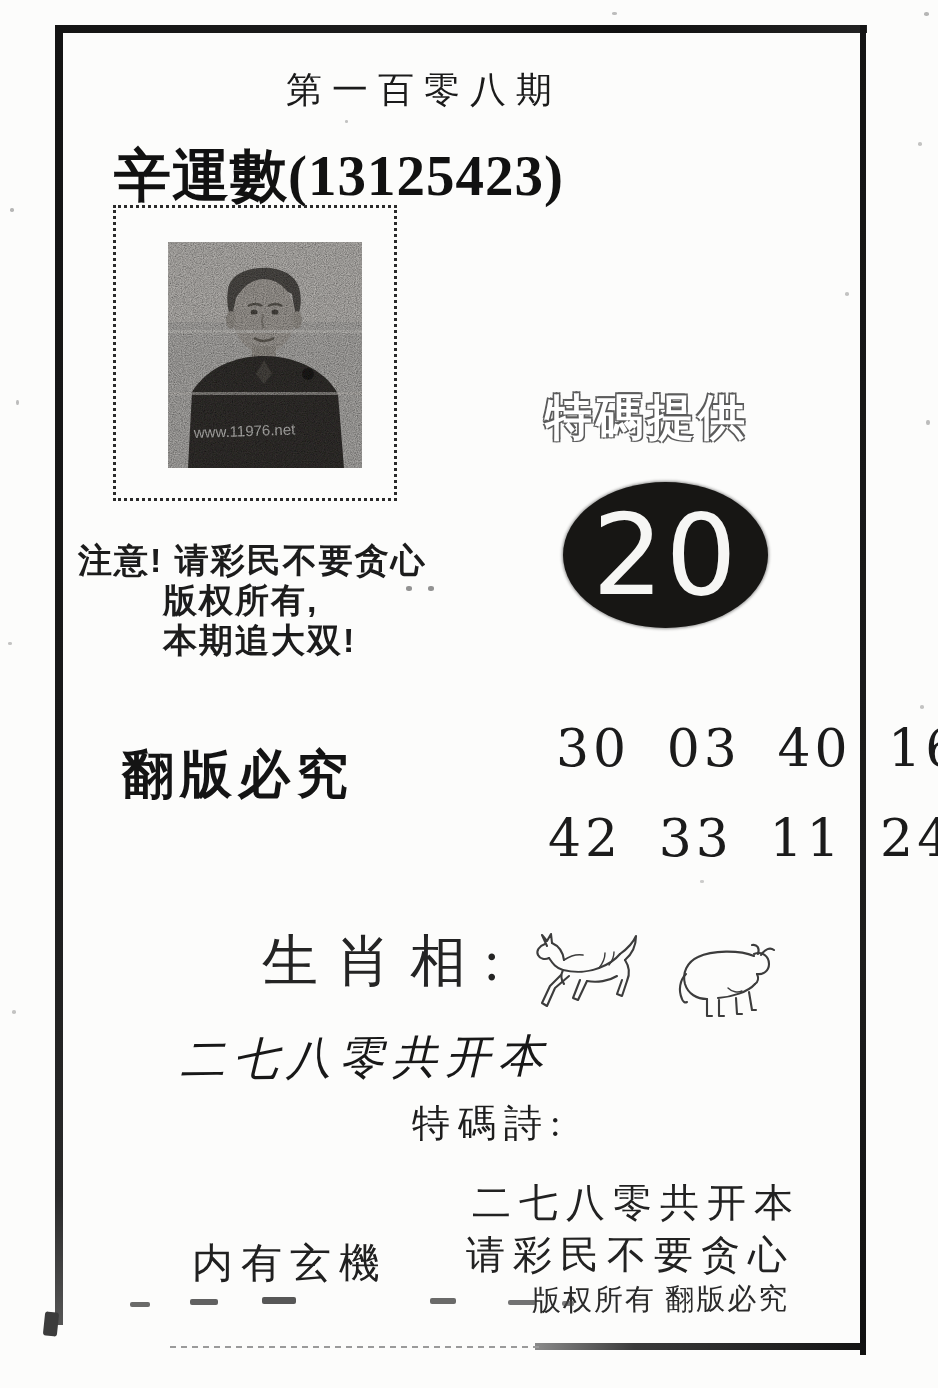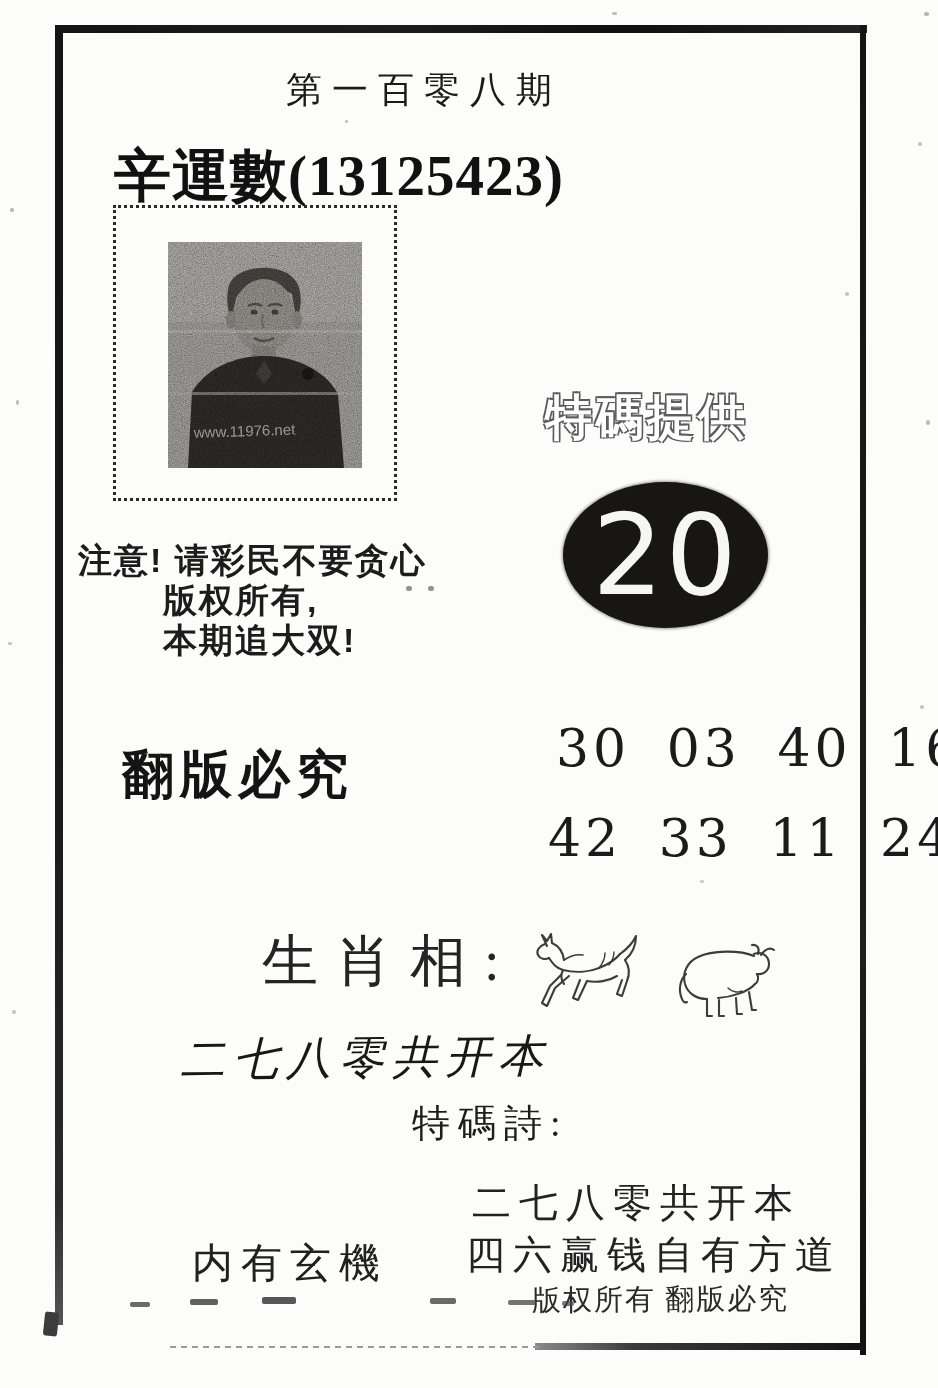--- a/index.html
+++ b/index.html
@@ -151,21 +151,21 @@
       <path d="M83,50 L86,68 L90,68"></path>
       <path d="M89,42 C82,50 66,55 52,56"></path>
       <path d="M20,32 C14,38 12,48 16,57 C17,60 19,61 21,60"></path>
       <path d="M62,46 C66,50 72,51 76,49" stroke-width="1.4"></path>
     </g>
   </svg>
 
   <div id="handwritten" class="abs serif">二七八零共开本</div>
   <div id="poem-label" class="abs serif">特碼詩:</div>
   <div id="poem-1" class="abs serif">二七八零共开本</div>
-  <div id="poem-2" class="abs serif">四六赢钱自有方道</div>
+  <div id="poem-2" class="abs serif">请彩民不要贪心</div>
   <div id="mystery" class="abs serif">内有玄機</div>
   <div id="copyright" class="abs serif">版权所有 翻版必究</div>
 
   <div>
     <i class="sp" style="left:10px;top:208px;width:4px;height:4px;opacity:.5"></i>
     <i class="sp" style="left:16px;top:400px;width:3px;height:5px;opacity:.45"></i>
     <i class="sp" style="left:8px;top:642px;width:4px;height:3px;opacity:.4"></i>
     <i class="sp" style="left:12px;top:1010px;width:4px;height:4px;opacity:.4"></i>
     <i class="sp" style="left:924px;top:12px;width:5px;height:4px;opacity:.5"></i>
     <i class="sp" style="left:918px;top:142px;width:4px;height:4px;opacity:.4"></i>

